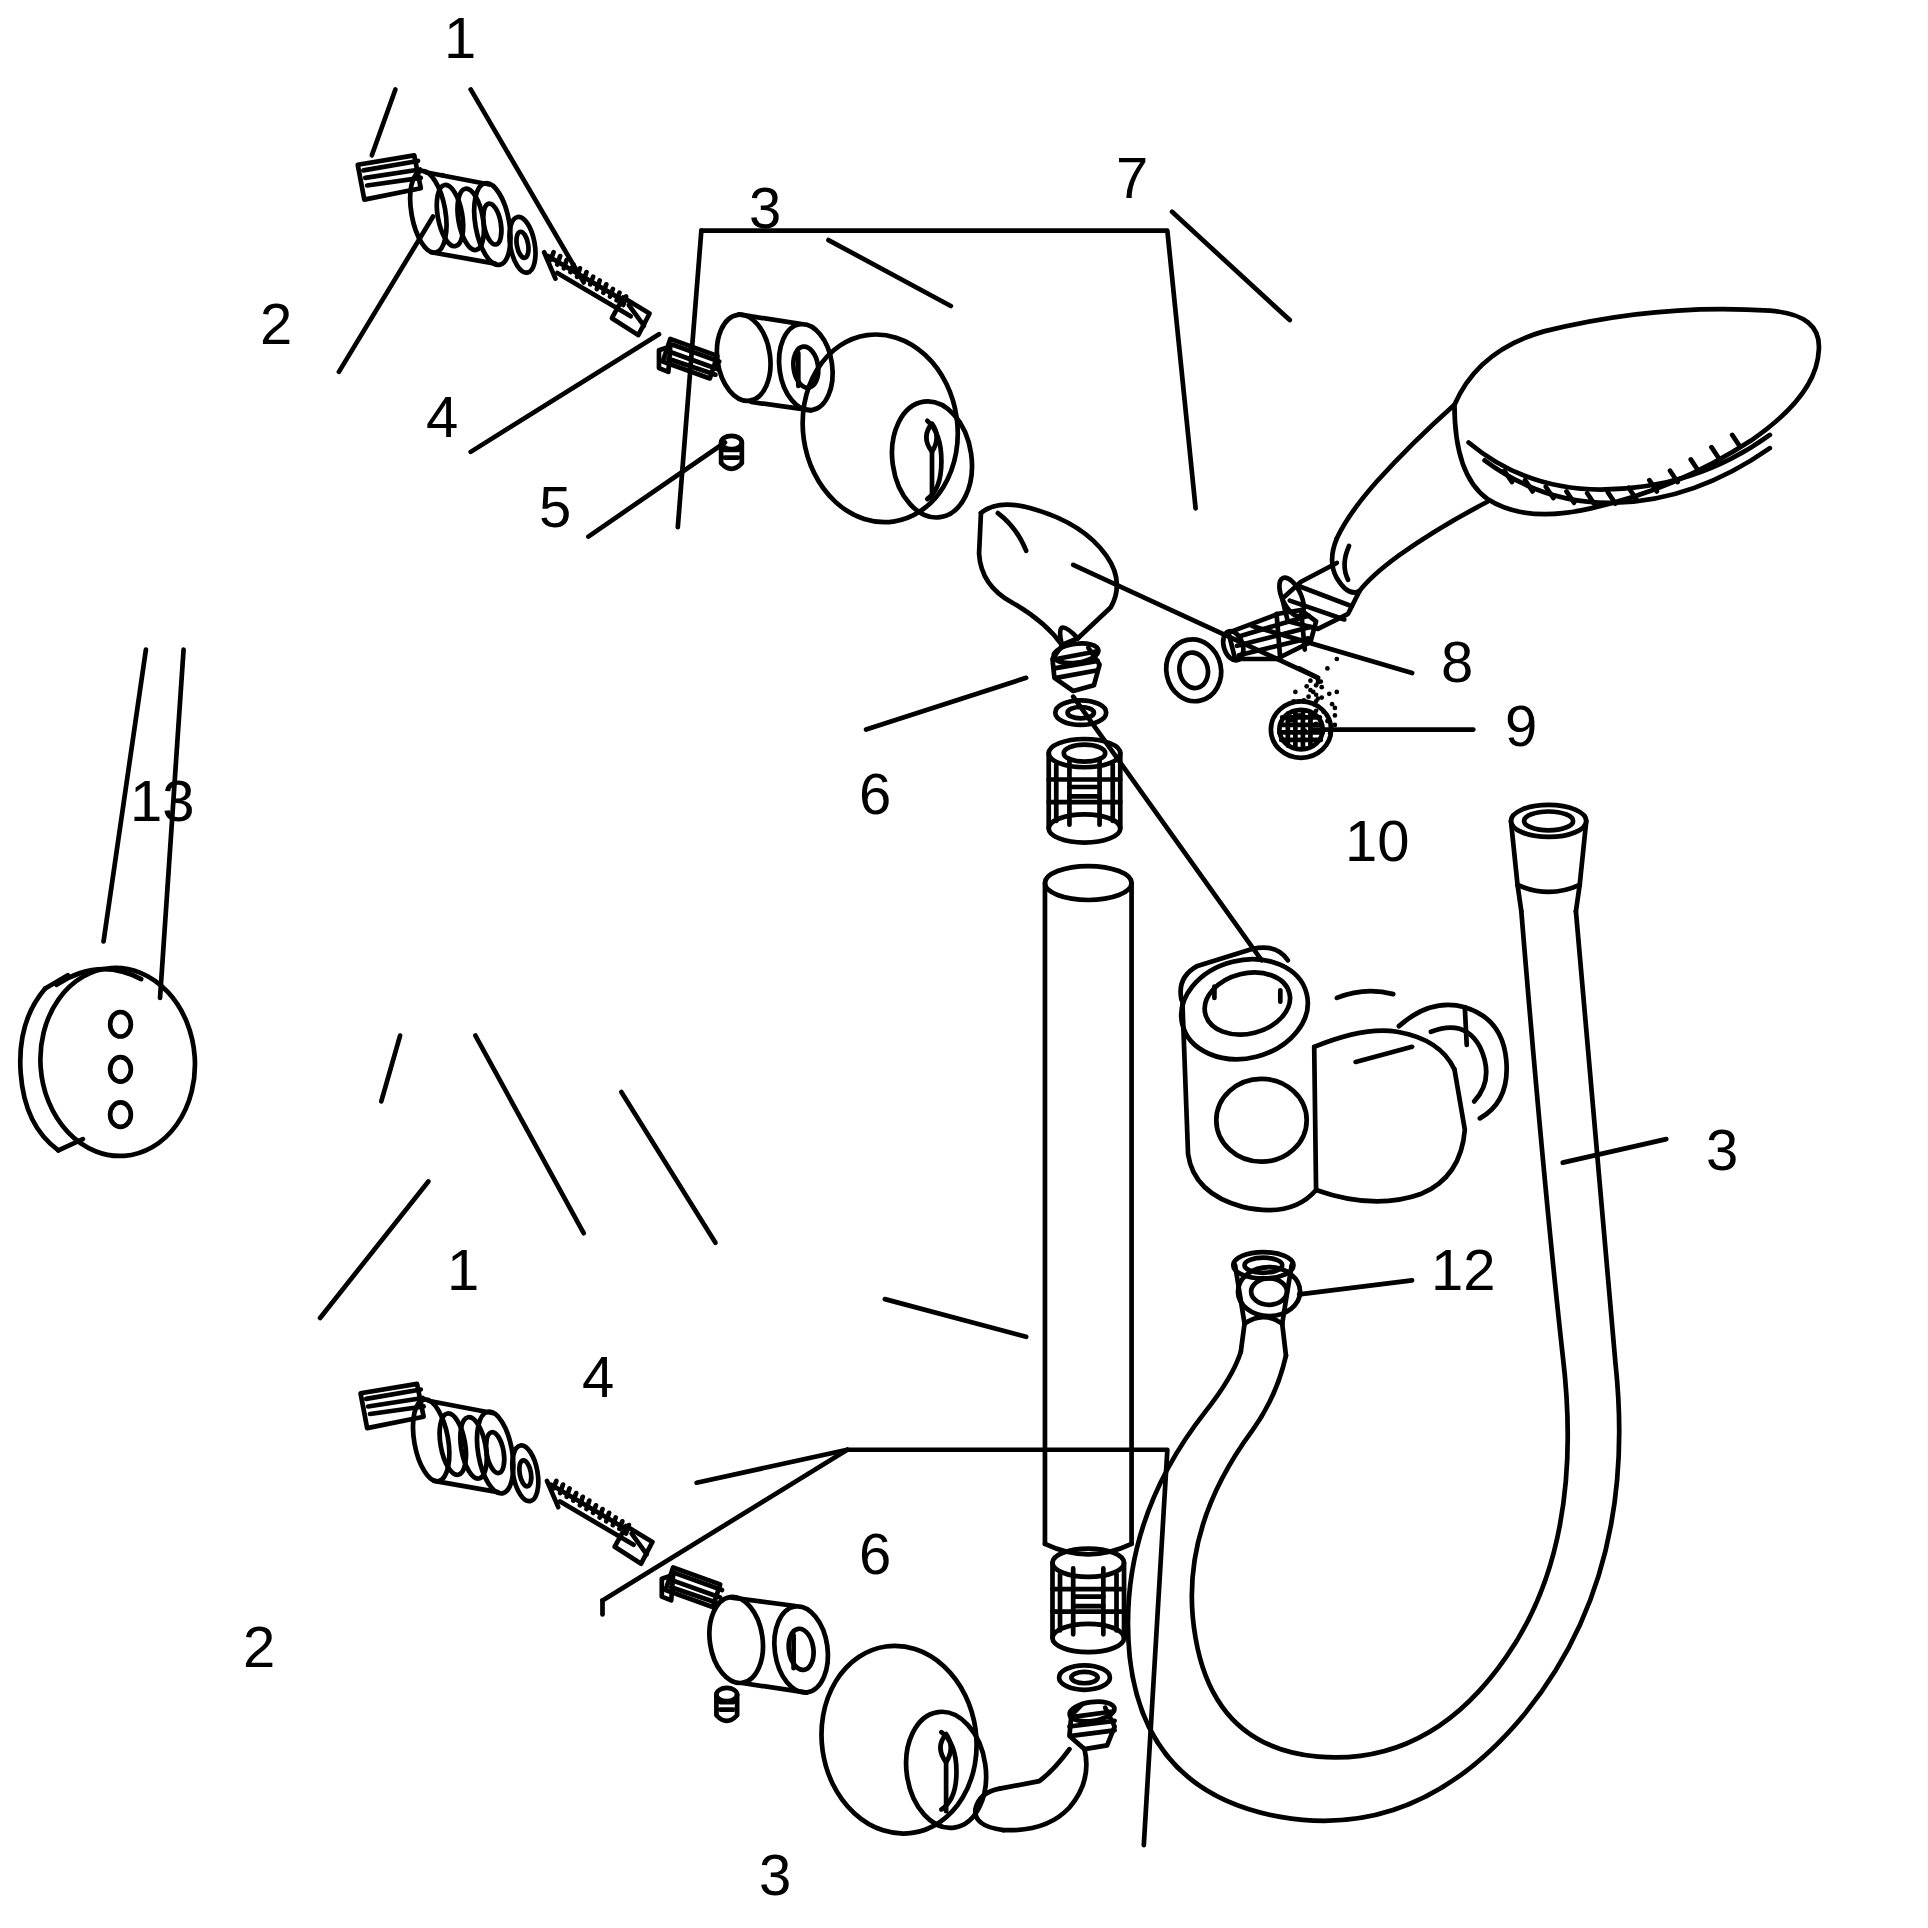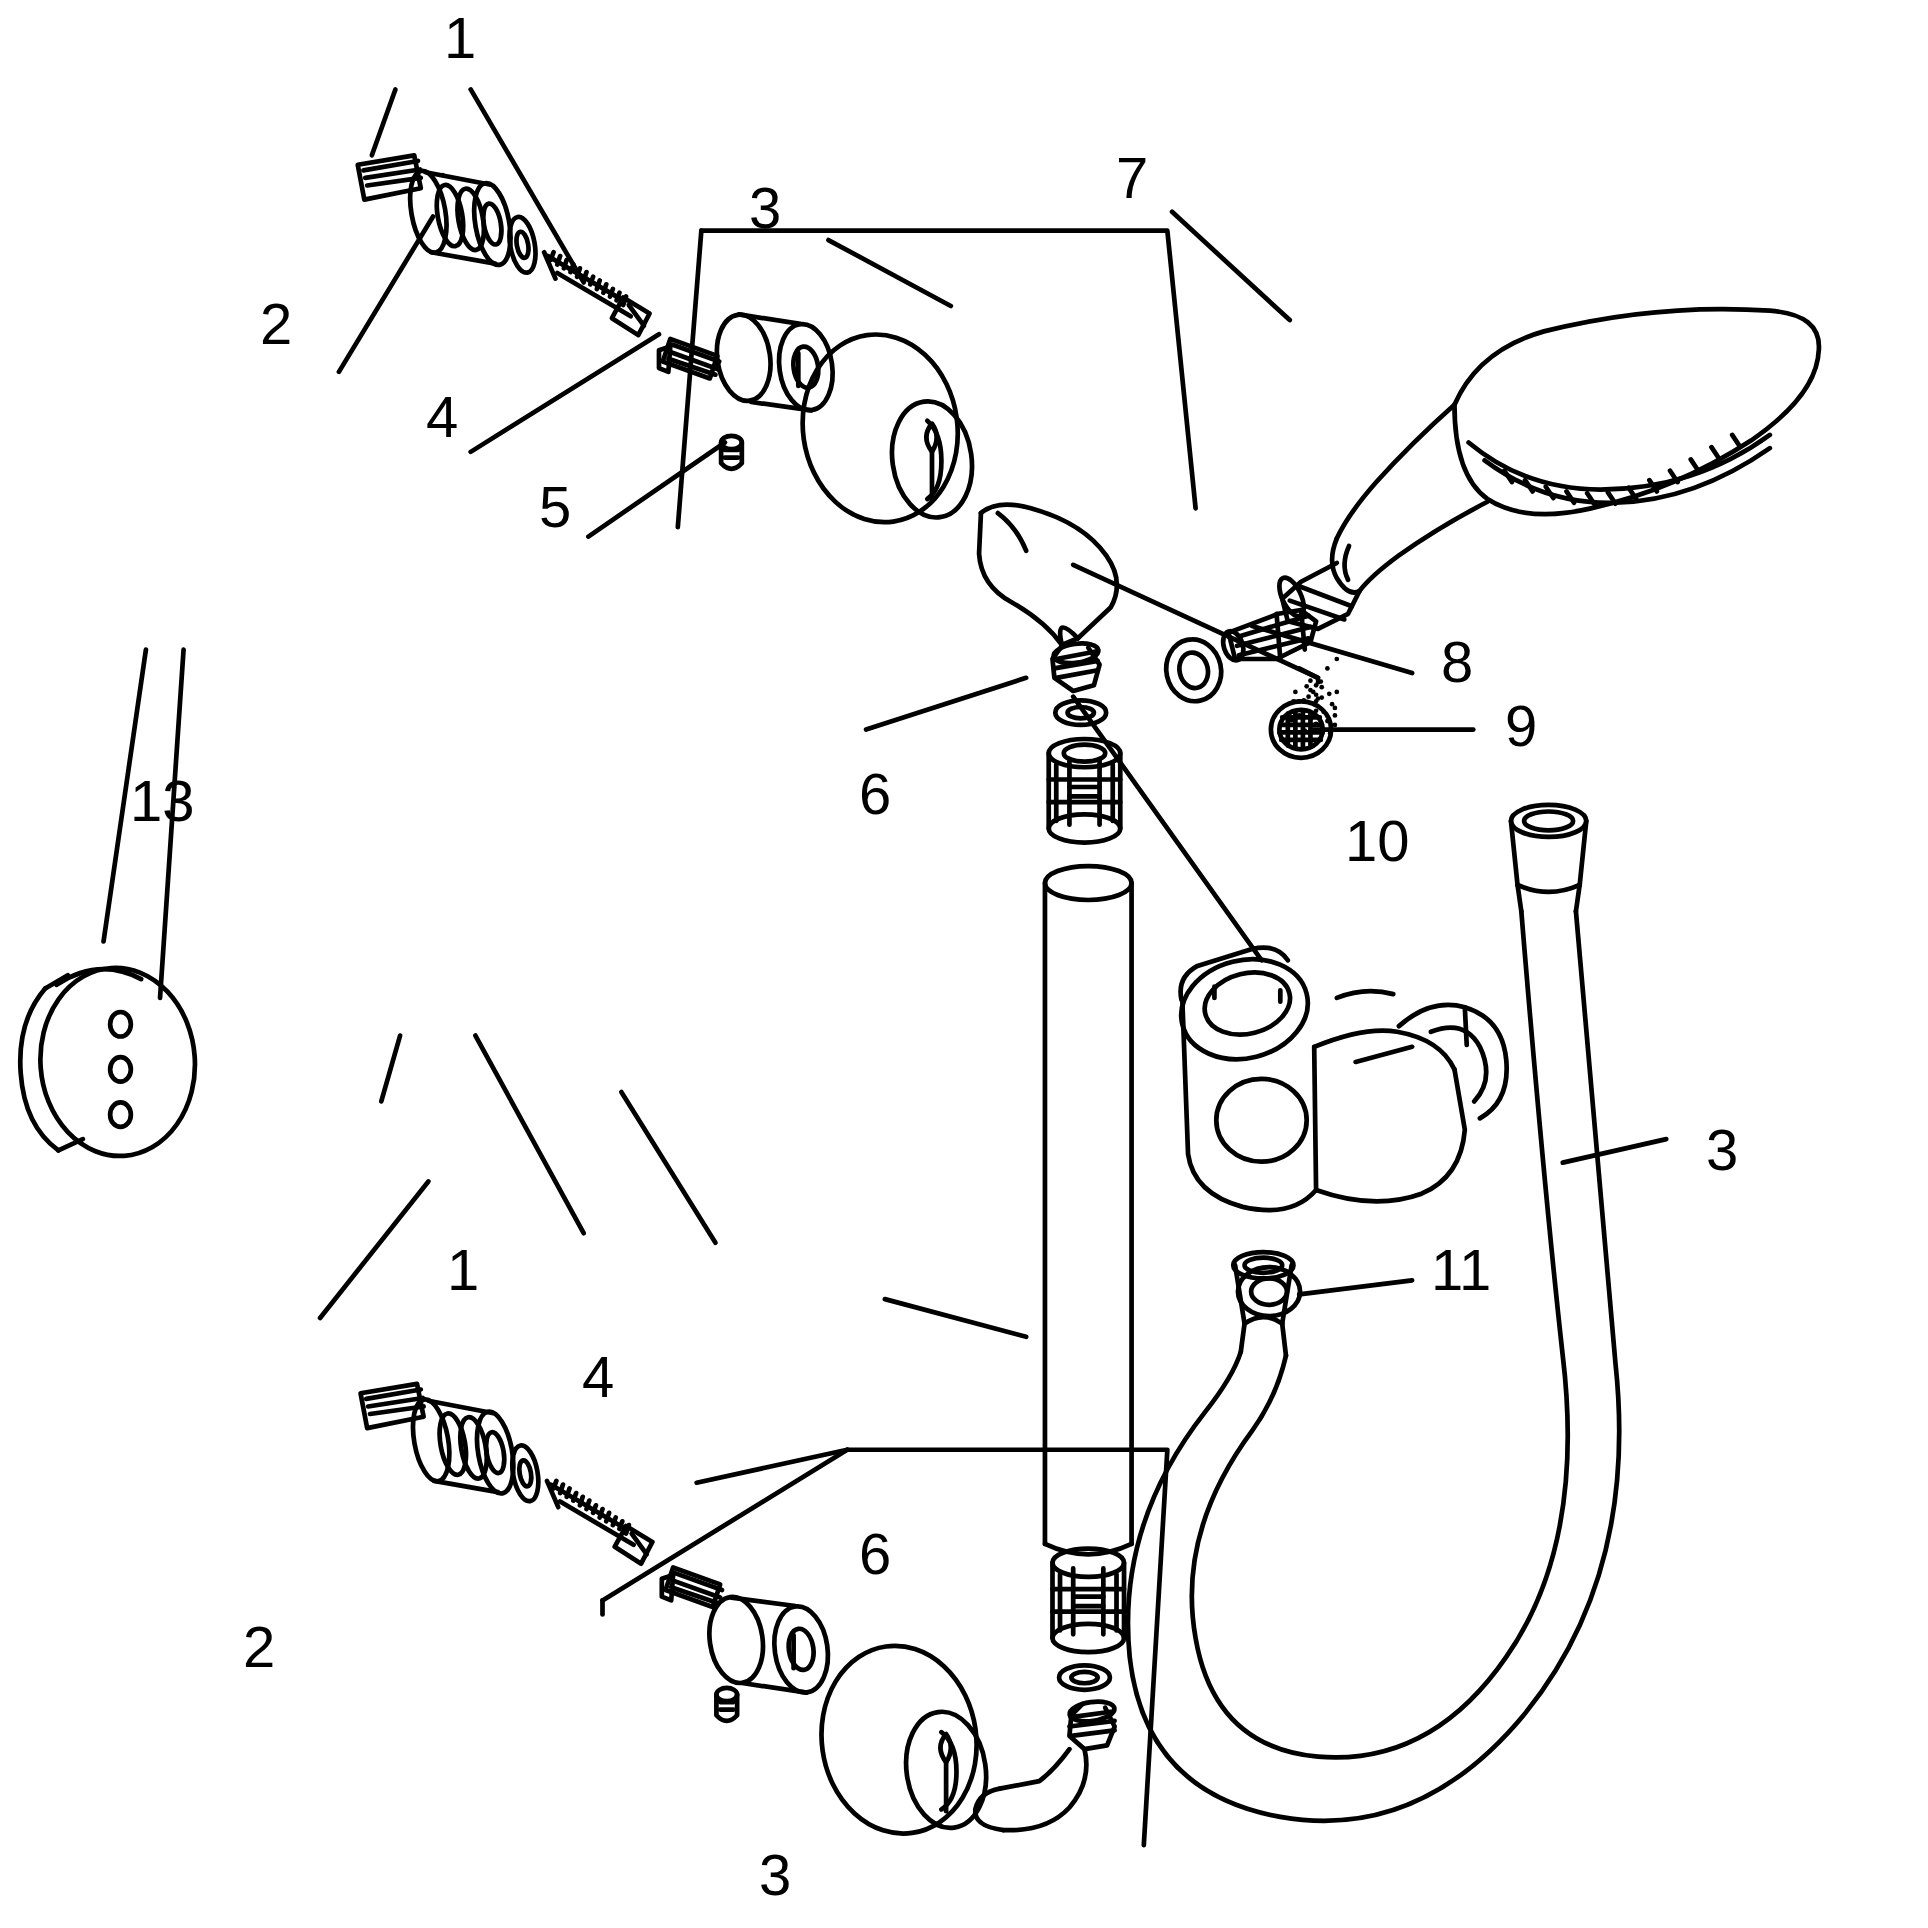--- a/index.html
+++ b/index.html
@@ -364,21 +364,21 @@
   <div class="lbl" style="left:426px;top:388px;">4</div>
   <div class="lbl" style="left:539px;top:478px;">5</div>
   <div class="lbl" style="left:749px;top:179px;">3</div>
   <div class="lbl" style="left:1116px;top:149px;">7</div>
   <div class="lbl" style="left:1441px;top:633px;">8</div>
   <div class="lbl" style="left:1505px;top:697px;">9</div>
   <div class="lbl" style="left:859px;top:765px;">6</div>
   <div class="lbl" style="left:130px;top:772px;">13</div>
   <div class="lbl" style="left:1345px;top:812px;text-align:center;">10</div>
   <div class="lbl" style="left:1706px;top:1121px;">3</div>
-  <div class="lbl" style="left:1431px;top:1241px;">11</div>
+  <div class="lbl" style="left:1431px;top:1241px;">12</div>
   <div class="lbl" style="left:447px;top:1241px;">1</div>
   <div class="lbl" style="left:582px;top:1348px;">4</div>
   <div class="lbl" style="left:243px;top:1618px;">2</div>
   <div class="lbl" style="left:859px;top:1525px;">6</div>
   <div class="lbl" style="left:759px;top:1846px;">3</div>
 
 </div>
 
 
 </body></html>

